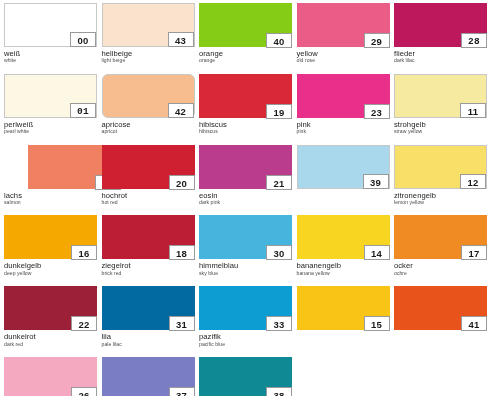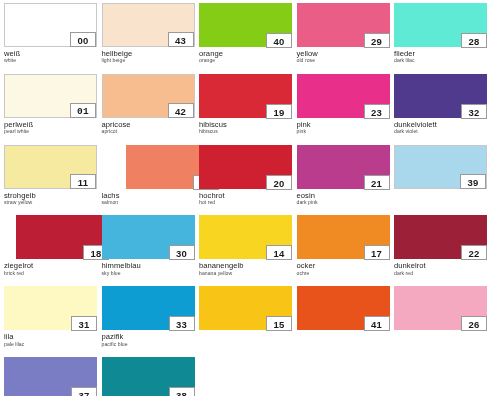--- a/index.html
+++ b/index.html
@@ -117,39 +117,39 @@
     <div class="swatch-cell">
       <div class="swatch-chip" style="background: rgb(234, 93, 134);">
         <div class="swatch-code">29</div>
       </div>
       <div class="swatch-labels">
         <span class="name-de">yellow</span>
         <span class="name-en">old rose</span>
       </div>
     </div>
     <div class="swatch-cell">
-      <div class="swatch-chip" style="background: #5eead4;">
+      <div class="swatch-chip" style="background: #be185d; font-family: Liberation Mono, monospace;">
         <div class="swatch-code">28</div>
       </div>
       <div class="swatch-labels">
         <span class="name-de">flieder</span>
         <span class="name-en">dark lilac</span>
       </div>
     </div>
     <div class="swatch-cell">
       <div class="swatch-chip bordered" style="background: rgb(252, 248, 227); font-family: Liberation Mono, monospace;">
         <div class="swatch-code">01</div>
       </div>
       <div class="swatch-labels">
         <span class="name-de">perlweiß</span>
         <span class="name-en">pearl white</span>
       </div>
     </div>
     <div class="swatch-cell">
-      <div class="swatch-chip bordered" style="background: rgb(247, 189, 142);">
+      <div class="swatch-chip bordered" style="background: rgb(247, 189, 142); border-radius: 6px;">
         <div class="swatch-code">42</div>
       </div>
       <div class="swatch-labels">
         <span class="name-de">apricose</span>
         <span class="name-en">apricot</span>
       </div>
     </div>
     <div class="swatch-cell">
       <div class="swatch-chip" style="background: rgb(218, 41, 54);">
         <div class="swatch-code">19</div>
@@ -162,29 +162,20 @@
     <div class="swatch-cell">
       <div class="swatch-chip" style="background: rgb(232, 48, 138);">
         <div class="swatch-code">23</div>
       </div>
       <div class="swatch-labels">
         <span class="name-de">pink</span>
         <span class="name-en">pink</span>
       </div>
     </div>
     <div class="swatch-cell">
-      <div class="swatch-chip" style="background: rgb(80, 58, 142);">
-        <div class="swatch-code">32</div>
-      </div>
-      <div class="swatch-labels">
-        <span class="name-de">dunkelviolett</span>
-        <span class="name-en">dark violet</span>
-      </div>
-    </div>
-    <div class="swatch-cell">
       <div class="swatch-chip bordered" style="background: rgb(246, 233, 160);">
         <div class="swatch-code">11</div>
       </div>
       <div class="swatch-labels">
         <span class="name-de">strohgelb</span>
         <span class="name-en">straw yellow</span>
       </div>
     </div>
     <div class="swatch-cell">
       <div class="swatch-chip" style="background: rgb(239, 128, 98); margin-left: 24px;">
@@ -212,21 +203,39 @@
         <span class="name-de">eosin</span>
         <span class="name-en">dark pink</span>
       </div>
     </div>
     <div class="swatch-cell">
       <div class="swatch-chip bordered" style="background: rgb(169, 216, 236);">
         <div class="swatch-code">39</div>
       </div>
     </div>
     <div class="swatch-cell">
-      <div class="swatch-chip" style="background: rgb(188, 31, 53); margin-left: 12px;">
+      <div class="swatch-chip bordered" style="background: rgb(247, 223, 104);">
+        <div class="swatch-code">12</div>
+      </div>
+      <div class="swatch-labels">
+        <span class="name-de">zitronengelb</span>
+        <span class="name-en">lemon yellow</span>
+      </div>
+    </div>
+    <div class="swatch-cell">
+      <div class="swatch-chip" style="background: rgb(245, 168, 0);">
+        <div class="swatch-code">16</div>
+      </div>
+      <div class="swatch-labels">
+        <span class="name-de">dunkelgelb</span>
+        <span class="name-en">deep yellow</span>
+      </div>
+    </div>
+    <div class="swatch-cell">
+      <div class="swatch-chip" style="background: rgb(188, 31, 53);">
         <div class="swatch-code">18</div>
       </div>
       <div class="swatch-labels">
         <span class="name-de">ziegelrot</span>
         <span class="name-en">brick red</span>
       </div>
     </div>
     <div class="swatch-cell">
       <div class="swatch-chip" style="background: rgb(69, 181, 221); text-decoration: underline;">
         <div class="swatch-code">30</div>
@@ -257,21 +266,21 @@
     <div class="swatch-cell">
       <div class="swatch-chip" style="background: rgb(156, 32, 56);">
         <div class="swatch-code">22</div>
       </div>
       <div class="swatch-labels">
         <span class="name-de">dunkelrot</span>
         <span class="name-en">dark red</span>
       </div>
     </div>
     <div class="swatch-cell">
-      <div class="swatch-chip" style="background: #fef9c3;">
+      <div class="swatch-chip" style="background: #0369a1;">
         <div class="swatch-code">31</div>
       </div>
       <div class="swatch-labels">
         <span class="name-de">lila</span>
         <span class="name-en">pale lilac</span>
       </div>
     </div>
     <div class="swatch-cell">
       <div class="swatch-chip" style="background: rgb(13, 157, 211);">
         <div class="swatch-code">33</div>

